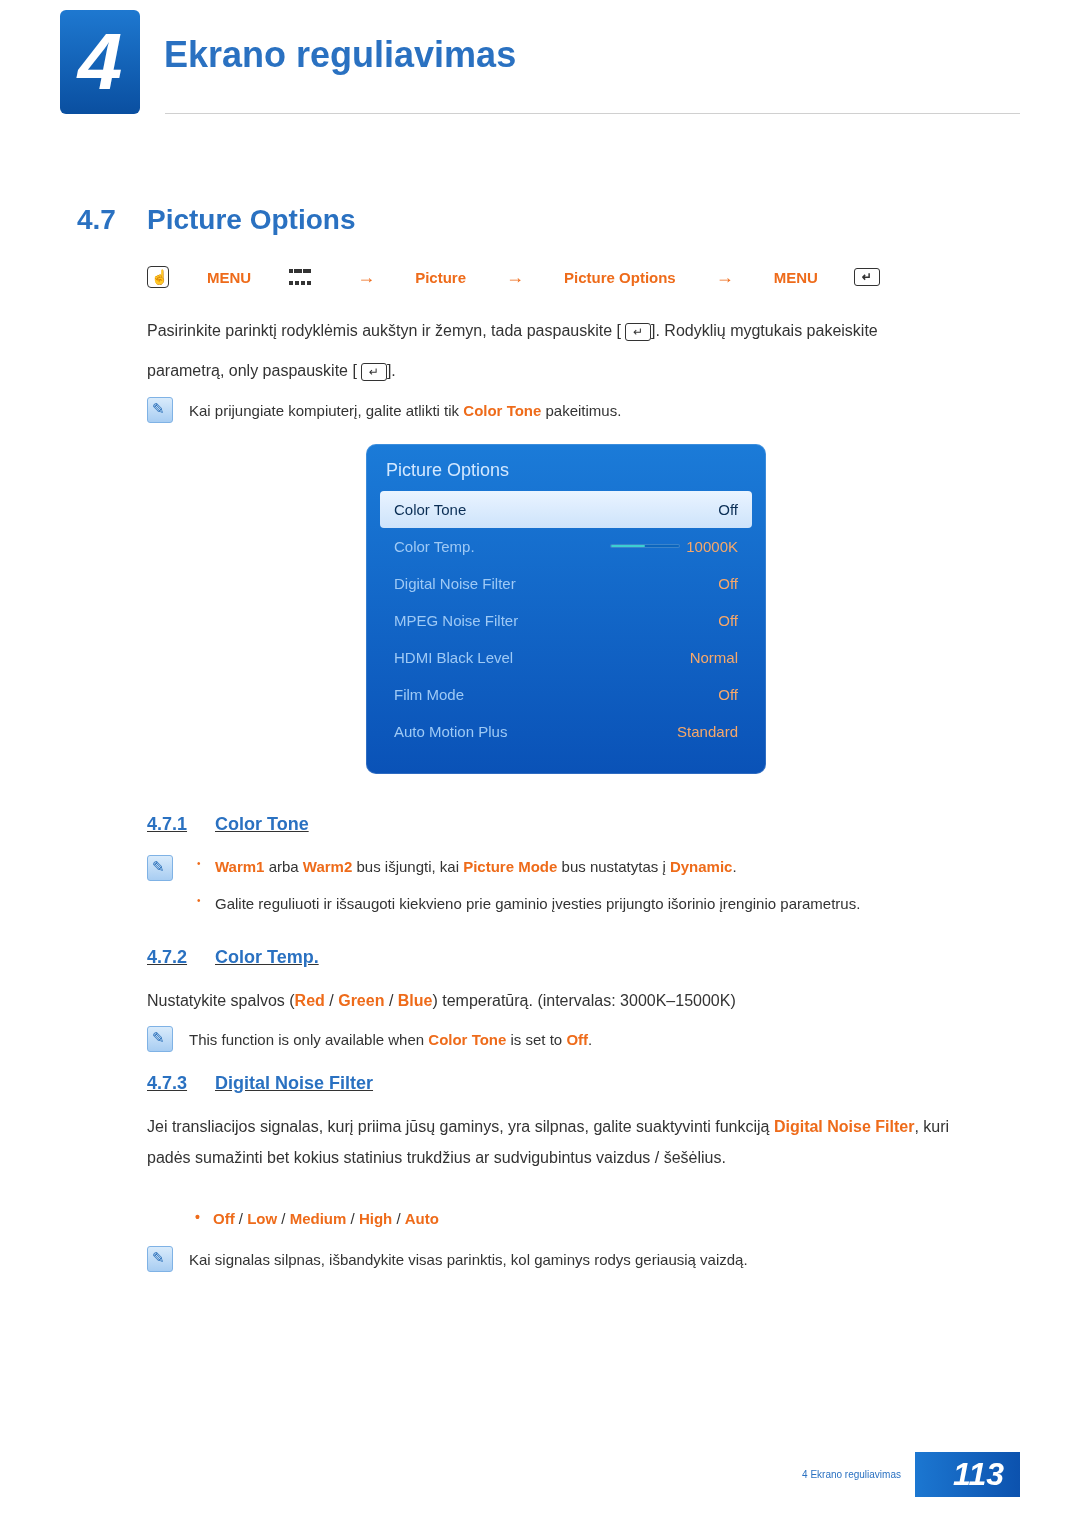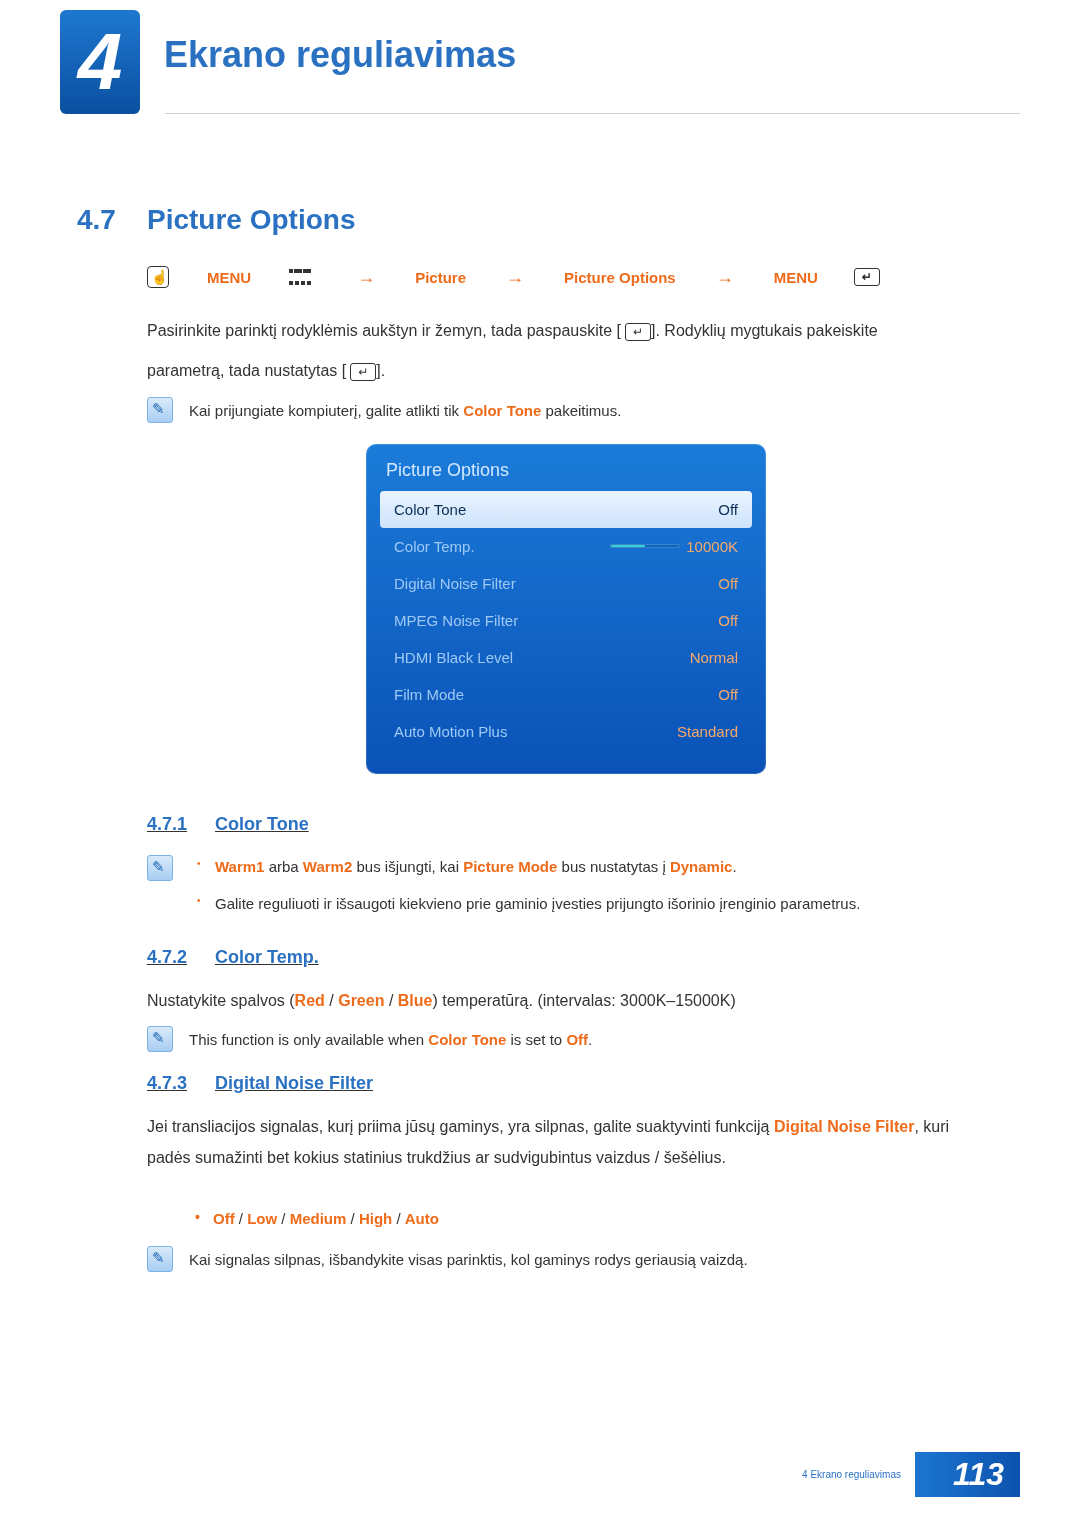--- a/index.html
+++ b/index.html
@@ -129,21 +129,21 @@
         <span class="orange">Picture Options</span>
         <span class="sep">→</span>
         <span class="orange">MENU</span>
         <span class="enter-box-icon"></span>
       </div>
 
       <p class="body">
         <span>Pasirinkite parinktį rodyklėmis aukštyn ir žemyn, tada paspauskite [</span><span class="enter-box-icon"></span><span>]. Rodyklių mygtukais pakeiskite</span>
       </p>
       <p class="body">
-        <span>parametrą, tada nustatytas [</span><span class="enter-box-icon"></span><span>].</span>
+        <span>parametrą, only paspauskite [</span><span class="enter-box-icon"></span><span>].</span>
       </p>
 
       <div class="note-row">
         <div class="note-icon"></div>
         <div class="note-text">
           <span>Kai prijungiate kompiuterį, galite atlikti tik </span><span class="hl">Color Tone</span><span> pakeitimus.</span>
         </div>
       </div>
 
       <div class="osd">

